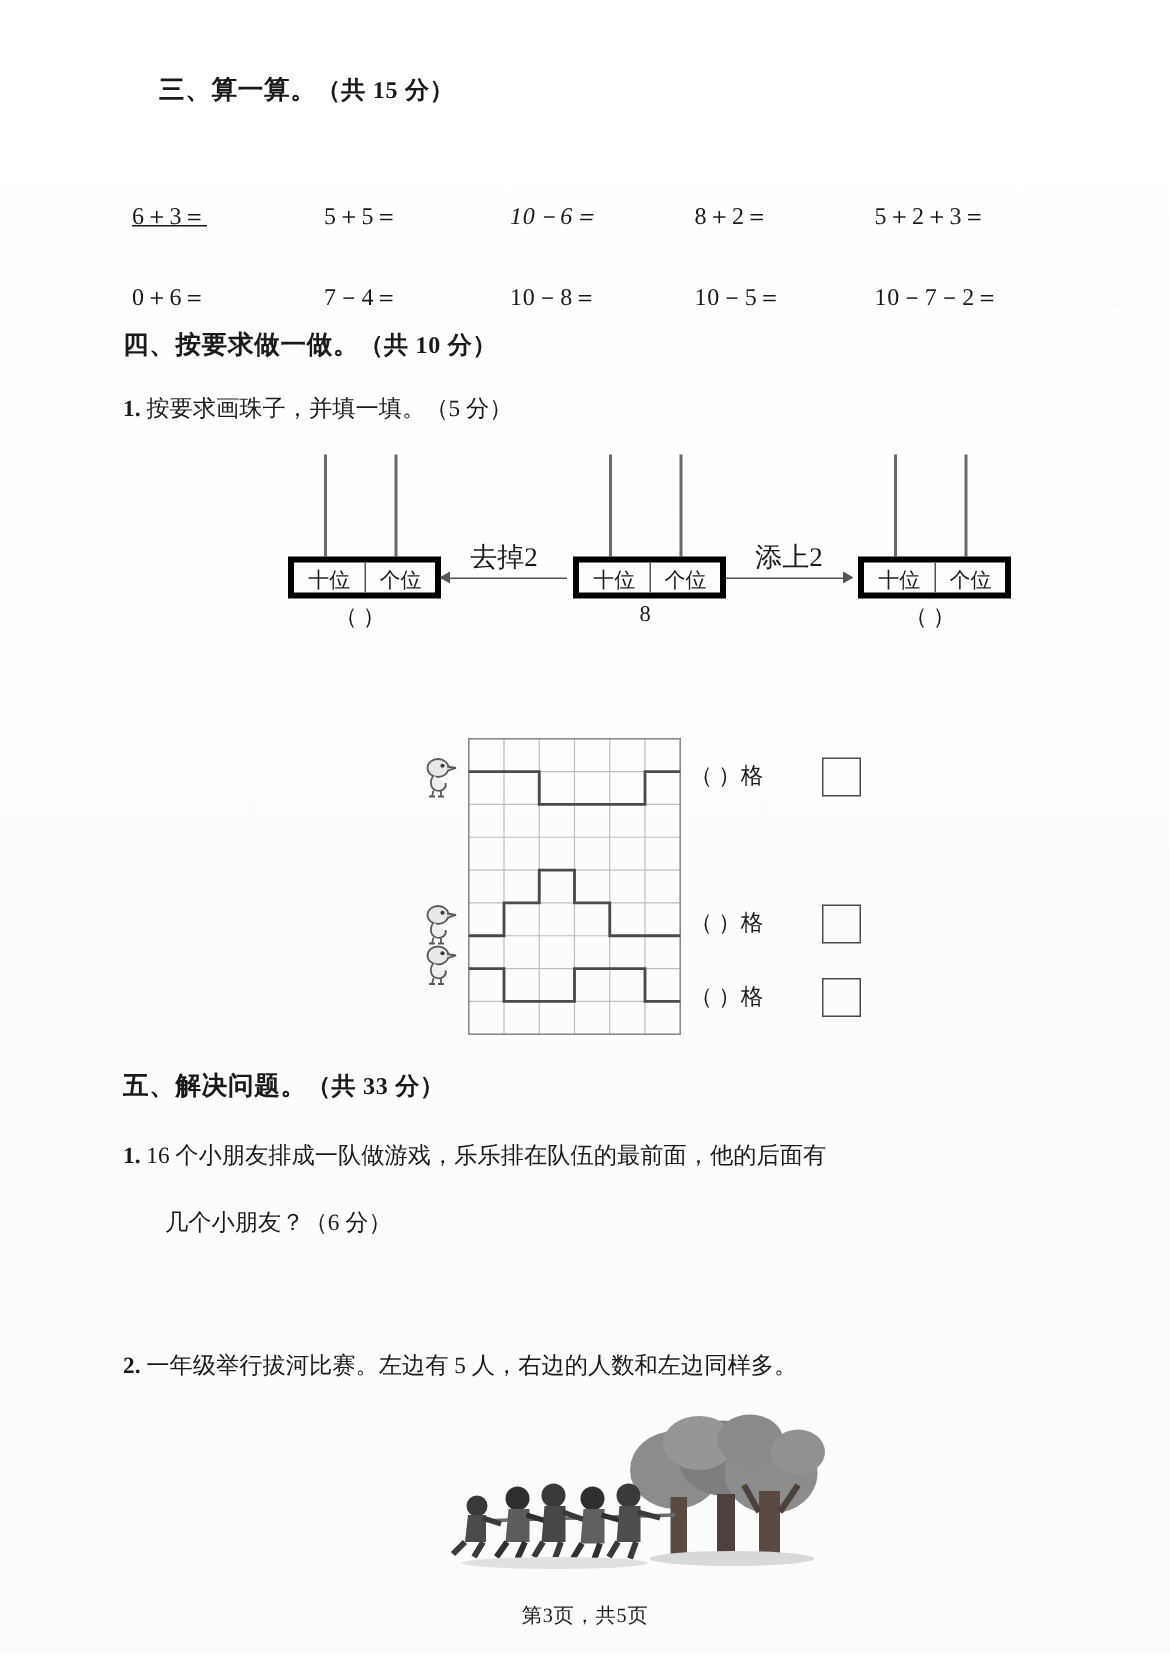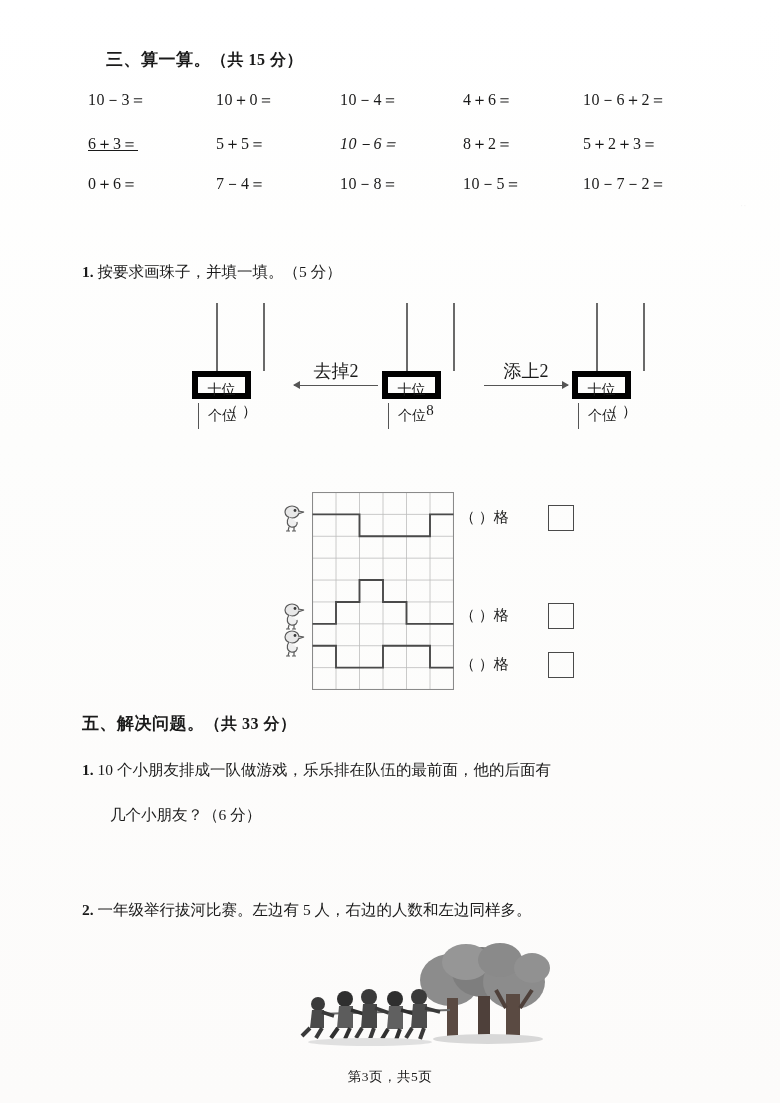--- a/index.html
+++ b/index.html
@@ -59,25 +59,24 @@
     font-size: 16px;
     white-space: nowrap;
     letter-spacing: 0.5px;
   }
 
   
   .pv-group { position: absolute; }
   .pv-box {
     position: absolute;
     display: flex;
-    border: 6px solid #000000;
+    border: 4px solid #000000;
     background: transparent;
     height: 28px;
     box-sizing: border-box;
-    flex-direction: column;
   }
   .pv-cell {
     width: 47px;
     text-align: center;
     font-size: 14px;
     line-height: 26px;
     box-sizing: border-box;
     white-space: nowrap;
   }
   .pv-cell + .pv-cell { border-left: 1px solid #555; }
@@ -152,46 +151,42 @@
 </head>
 <body>
 
 <div id="page">
   <div id="paper-tint"></div>
 
   <div class="sec-head" style="left:88px; top:48px;margin-left:18px;">
     <span>三、算一算。</span><span class="pts">（共 15 分）</span>
   </div>
 
-  <div class="calc-row" style="top:90px;">
-    <span class="calc-cell" style="left:0px;">10－3＝</span>
-    <span class="calc-cell" style="left:128px;">10＋0＝</span>
-    <span class="calc-cell" style="left:252px;">10－4＝</span>
-    <span class="calc-cell" style="left:375px;">4＋6＝</span>
-    <span class="calc-cell" style="left:495px;">10－6＋2＝</span>
-  </div>
 
   <div class="calc-row" style="top:134px;">
     <span class="calc-cell" style="left:0px;text-decoration:underline;">6＋3＝</span>
     <span class="calc-cell" style="left:128px;">5＋5＝</span>
     <span class="calc-cell" style="left:252px;font-style:italic;">10－6＝</span>
     <span class="calc-cell" style="left:375px;">8＋2＝</span>
     <span class="calc-cell" style="left:495px;text-align:right;">5＋2＋3＝</span>
   </div>
 
-  <div class="calc-row" style="top:174px;">
+  <div class="calc-row" style="top:188px;">
     <span class="calc-cell" style="left:0px;">0＋6＝</span>
     <span class="calc-cell" style="left:128px;">7－4＝</span>
     <span class="calc-cell" style="left:252px;">10－8＝</span>
     <span class="calc-cell" style="left:375px;">10－5＝</span>
     <span class="calc-cell" style="left:495px;">10－7－2＝</span>
   </div>
 
   <div class="smudge" style="left:740px; top:200px;">··</div>
 
+  <div class="sec-head" style="left:82px; top:218px;">
+    <span>四、按要求做一做。</span><span class="pts">（共 10 分）</span>
+  </div>
 
   <div class="qnum" style="left:82px; top:262px;">
     <b>1.</b>
     <span>按要求画珠子，并填一填。</span><span>（5 分）</span>
   </div>
 
   <div class="pv-group" style="left:0; top:0; width:780px; height:430px;">
 
     <div class="rod" style="left:216px; top:303px; height:68px;"></div>
     <div class="rod" style="left:263px; top:303px; height:68px;"></div>
@@ -302,21 +297,21 @@
 
   <div class="ans-line" style="left:460px; top:655px;">（            ）格</div>
   <div class="ans-box" style="left:548px; top:652px;"></div>
 
   <div class="sec-head" style="left:82px; top:712px;">
     <span>五、解决问题。</span><span class="pts">（共 33 分）</span>
   </div>
 
   <div class="qnum" style="left:82px; top:760px;">
     <b>1.</b>
-    <span>10 个小朋友排成一队做游戏，乐乐排在队伍的最前面，他的后面有</span>
+    <span>16 个小朋友排成一队做游戏，乐乐排在队伍的最前面，他的后面有</span>
   </div>
   <div class="qnum" style="left:110px; top:805px;text-align:center;">
     <span>几个小朋友？</span><span>（6 分）</span>
   </div>
 
   <div class="qnum" style="left:82px; top:900px;">
     <b>2.</b>
     <span>一年级举行拔河比赛。左边有 5 人，右边的人数和左边同样多。</span>
   </div>
 

